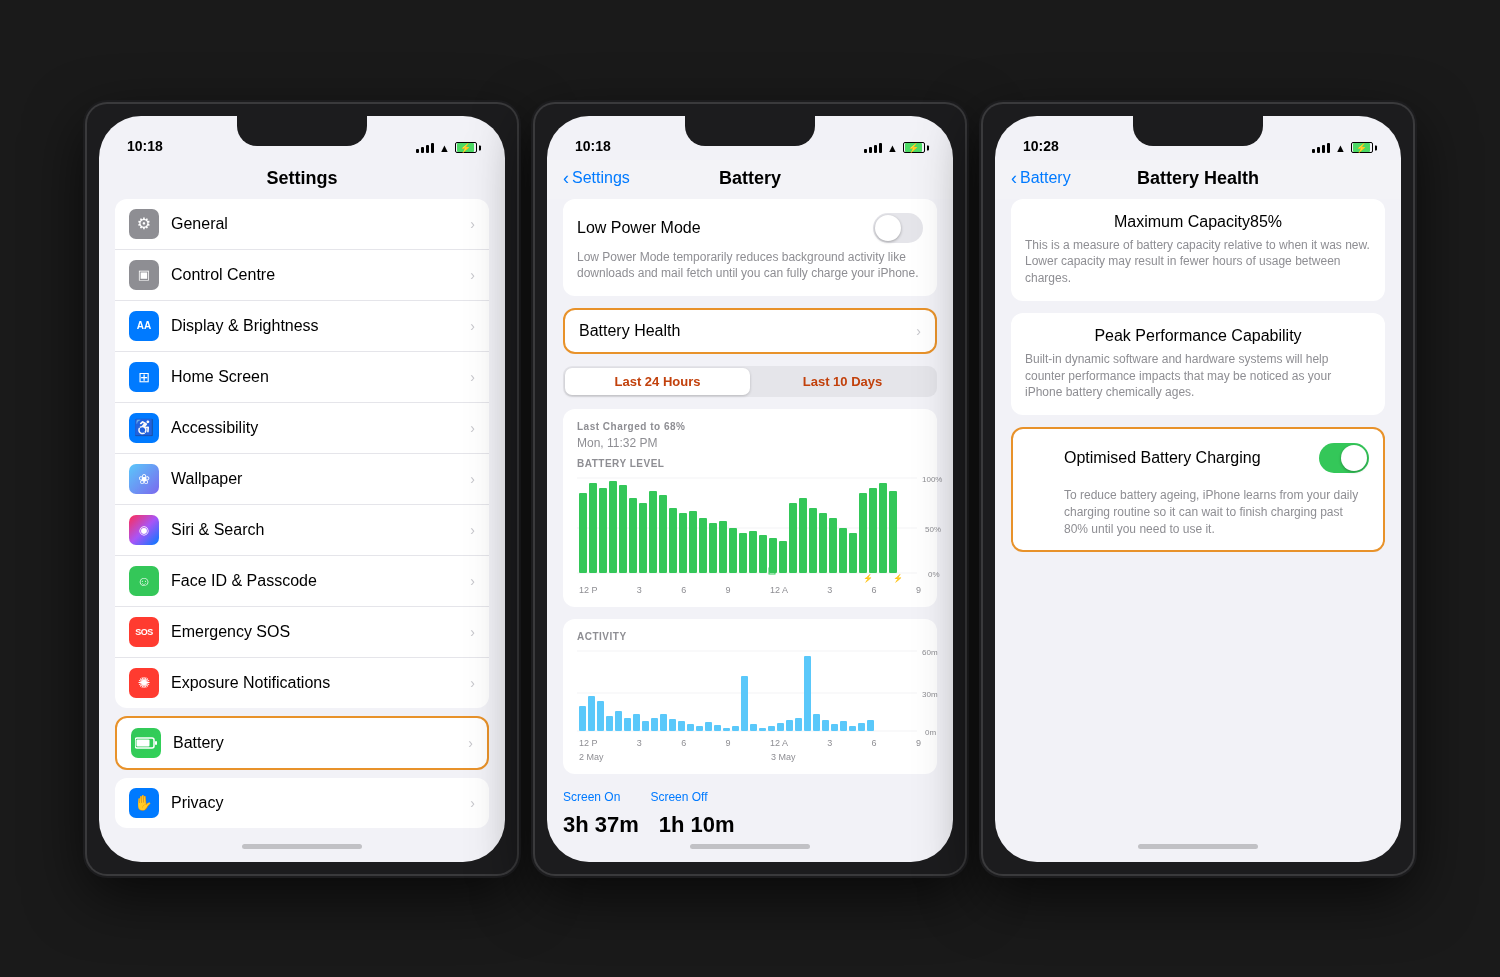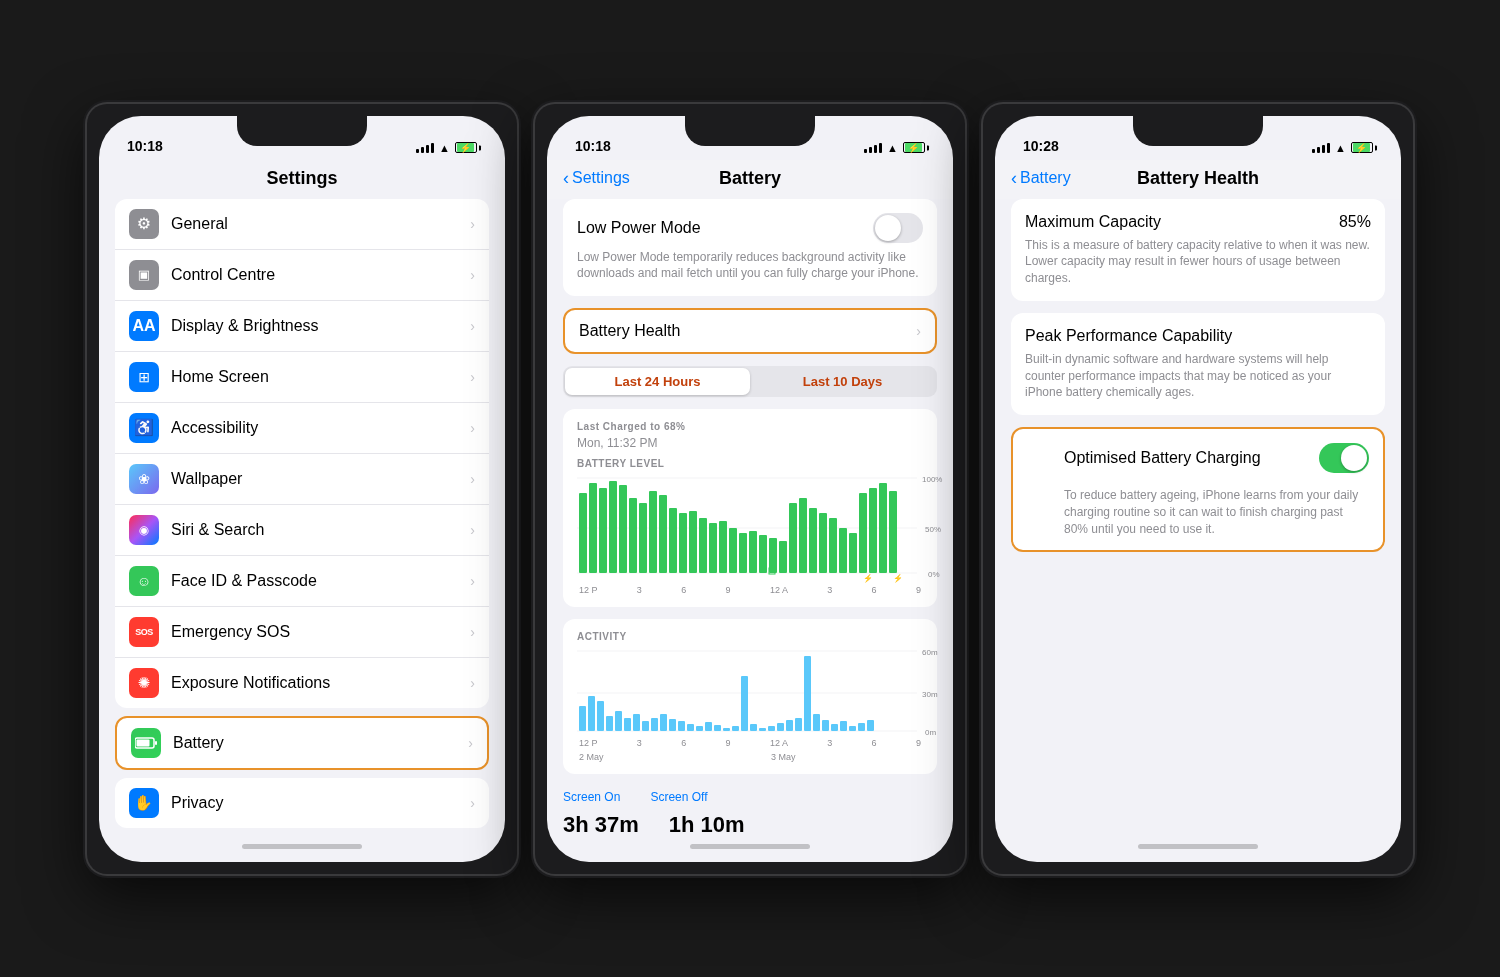--- a/index.html
+++ b/index.html
@@ -305,21 +305,21 @@
     
     .screen-indicators {
       display: flex;
       gap: 30px;
       padding: 4px 0;
     }
     .screen-indicator { font-size: 12px; color: #007aff; }
 
     .screen-values {
       display: flex;
-      gap: 30px;
+      gap: 20px;
       padding: 4px 0;
     }
     .screen-value { font-size: 22px; font-weight: 700; color: #000; }
 
     
     .health-description {
       font-size: 13px;
       color: #8e8e93;
       padding: 12px 16px;
       line-height: 1.5;
@@ -328,21 +328,21 @@
 
     .health-card {
       background: #fff;
       border-radius: 12px;
       margin: 0 16px 12px;
       padding: 14px;
     }
     .health-row {
       display: flex;
       align-items: center;
-      justify-content: space-between;
+      justify-content: center;
       margin-bottom: 6px;
     }
     .health-label { font-size: 16px; color: #000; font-weight: 400; }
     .health-value { font-size: 16px; color: #000; font-weight: 400; }
     .health-sub { font-size: 12px; color: #8e8e93; line-height: 1.4; }
 
     .optimised-highlighted {
       border: 2.5px solid #e8922a;
       border-radius: 12px;
       margin: 0 16px 12px;
@@ -410,21 +410,21 @@
           <div class="icon-wrap icon-gray">⚙</div>
           <span class="settings-label">General</span>
           <span class="settings-chevron">›</span>
         </div>
         <div class="settings-item">
           <div class="icon-wrap icon-gray" style="font-size:13px;">▣</div>
           <span class="settings-label">Control Centre</span>
           <span class="settings-chevron">›</span>
         </div>
         <div class="settings-item">
-          <div class="icon-wrap icon-blue" style="font-size:16px;font-weight:700;">AA</div>
+          <div class="icon-wrap icon-blue" style="font-size:10px;font-weight:700;">AA</div>
           <span class="settings-label">Display &amp; Brightness</span>
           <span class="settings-chevron">›</span>
         </div>
         <div class="settings-item">
           <div class="icon-wrap icon-blue" style="font-size:14px;">⊞</div>
           <span class="settings-label">Home Screen</span>
           <span class="settings-chevron">›</span>
         </div>
         <div class="settings-item">
           <div class="icon-wrap icon-blue" style="font-size:16px;">♿</div>

